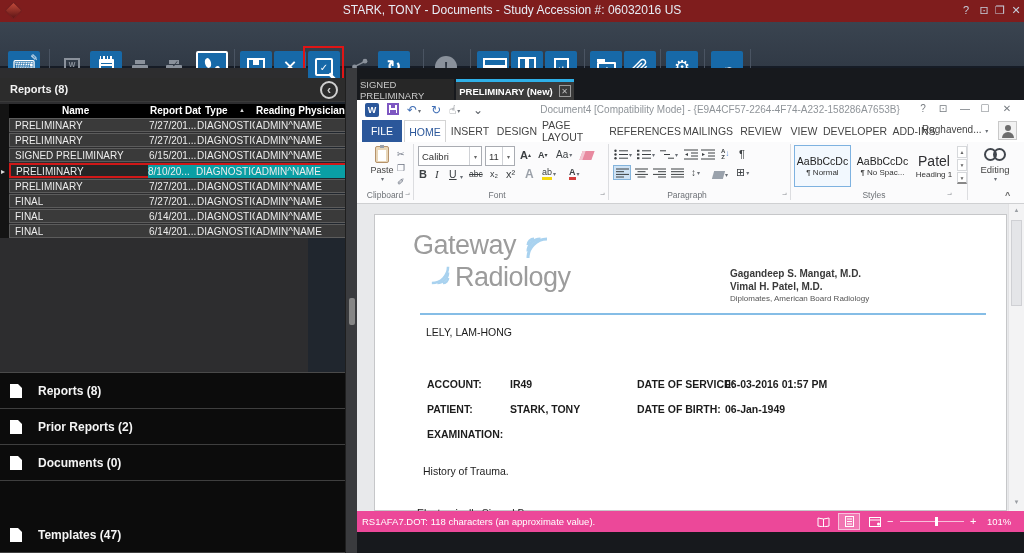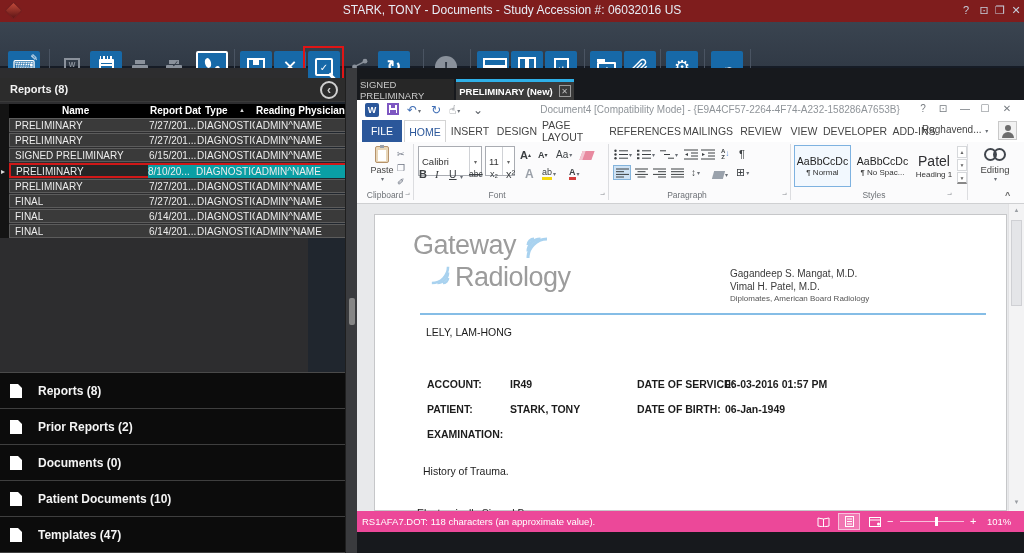--- a/index.html
+++ b/index.html
@@ -119,21 +119,21 @@
   #person{position:absolute;left:641px;top:1px;width:19px;height:19px;background:#f2f2f2;border:1px solid #c9c9c9}
   #person::before{content:"";position:absolute;left:6px;top:3px;width:6px;height:6px;border-radius:50%;background:#6d6d6d}
   #person::after{content:"";position:absolute;left:3px;top:10px;width:12px;height:6px;border-radius:6px 6px 0 0;background:#6d6d6d}
 
   
   #ribbon{position:absolute;left:0;top:42px;width:667px;height:62px;background:#fbfbfc;border-bottom:1px solid #cfd0d2;font-size:9px;color:#3c4043}
   .gsep{position:absolute;top:2px;width:1px;height:56px;background:#dcdde0}
   .glabel{position:absolute;top:48px;color:#6e7277;font-size:8.5px;text-align:center}
   .launch{position:absolute;top:48px;color:#8a8e93;font-size:8px;transform:rotate(180deg)}
   .rbtn{position:absolute;display:flex;align-items:center;justify-content:center;height:15px}
-  .combo{position:absolute;top:4px;height:30px;background:#fff;border:1px solid #a9acb2;display:flex;align-items:center;font-size:9.5px;color:#333}
+  .combo{position:absolute;top:4px;height:20px;background:#fff;border:1px solid #a9acb2;display:flex;align-items:center;font-size:9.5px;color:#333}
   .combo .tx{padding-left:3px;flex:1}
   .combo .dd{width:12px;height:100%;border-left:1px solid #d0d2d6;display:flex;align-items:center;justify-content:center;font-size:6px;color:#666}
   .clipb{position:relative;width:14px;height:17px;background:#e8d6b8;border:1px solid #b5926b;border-radius:2px}
   .clipb::before{content:"";position:absolute;left:2px;top:3px;width:8px;height:11px;background:#fff}
   .clipb::after{content:"";position:absolute;left:4px;top:-2px;width:4px;height:3px;background:#9aa0a8}
   .mini{font-size:9px;color:#6b7280}
   .bld{font-weight:bold;font-size:11px}
   .ital{font-style:italic;font-family:"Liberation Serif",serif;font-size:11px}
   .und{text-decoration:underline;font-size:10.5px}
   .strik{text-decoration:line-through;font-size:8.5px}
@@ -162,21 +162,21 @@
   #page{position:absolute;left:17px;top:10px;width:633px;height:297px;background:#fff;border:1px solid #c6c7c9}
   #vsb{position:absolute;left:651px;top:104px;width:16px;height:307px;background:#f3f3f4;border-left:1px solid #e2e2e4}
   #vsb .ar{position:absolute;left:0;width:15px;text-align:center;color:#9a9ea3;font-size:6px}
   #vsbthumb{position:absolute;left:2px;top:16px;width:11px;height:86px;background:#e4e5e8;border:1px solid #cfd0d4}
   #collapse{position:absolute;left:648px;top:90px;color:#666;font-size:9px;font-weight:bold}
 
   
   .logo{position:absolute;color:#9c9c9c;font-size:27px;font-weight:500;letter-spacing:-.5px}
   .swoosh{position:absolute}
   #docrule{position:absolute;left:63px;top:213px;width:566px;height:2px;background:#85bde6}
-  .phys{position:absolute;left:373px;width:205px;text-align:left;color:#3a3a3a;font-weight:normal;font-size:10px}
+  .phys{position:absolute;left:373px;width:205px;text-align:left;color:#3a3a3a;font-weight:bold;font-size:10px}
   .phys.sub{font-weight:normal;font-size:8px;color:#555}
   .dtext{position:absolute;color:#1c1c1c;font-size:10.5px}
   .dbold{font-weight:bold}
 
   
   #wstatus{position:absolute;left:0;top:411px;width:667px;height:21px;background:#ec4899;color:#fff}
   #wstatus .msg{position:absolute;left:5px;top:5px;font-size:9.5px}
   .vwbtn{position:absolute;top:2px;width:22px;height:17px;display:flex;align-items:center;justify-content:center}
   .vwbtn.on{background:rgba(255,255,255,.25);border:1px solid rgba(255,255,255,.55)}
   #zoomtrack{position:absolute;left:543px;top:10px;width:64px;height:1px;background:rgba(255,255,255,.65)}
@@ -368,24 +368,20 @@
           <span class="acc-icon"></span>
           <span class="acc-label">Reports (8)</span>
         </div>
       <div class="acc-item" style="top:36px">
           <span class="acc-icon"></span>
           <span class="acc-label">Prior Reports (2)</span>
         </div>
       <div class="acc-item" style="top:72px">
           <span class="acc-icon"></span>
           <span class="acc-label">Documents (0)</span>
-        </div>
-      <div class="acc-item" style="top:108px">
-          <span class="acc-icon"></span>
-          <span class="acc-label">Patient Documents (10)</span>
         </div>
       <div class="acc-item" style="top:144px">
           <span class="acc-icon"></span>
           <span class="acc-label">Templates (47)</span>
         </div>
     </div>
 
     <div id="splitter">
       <div id="splitthumb"></div>
     </div>

